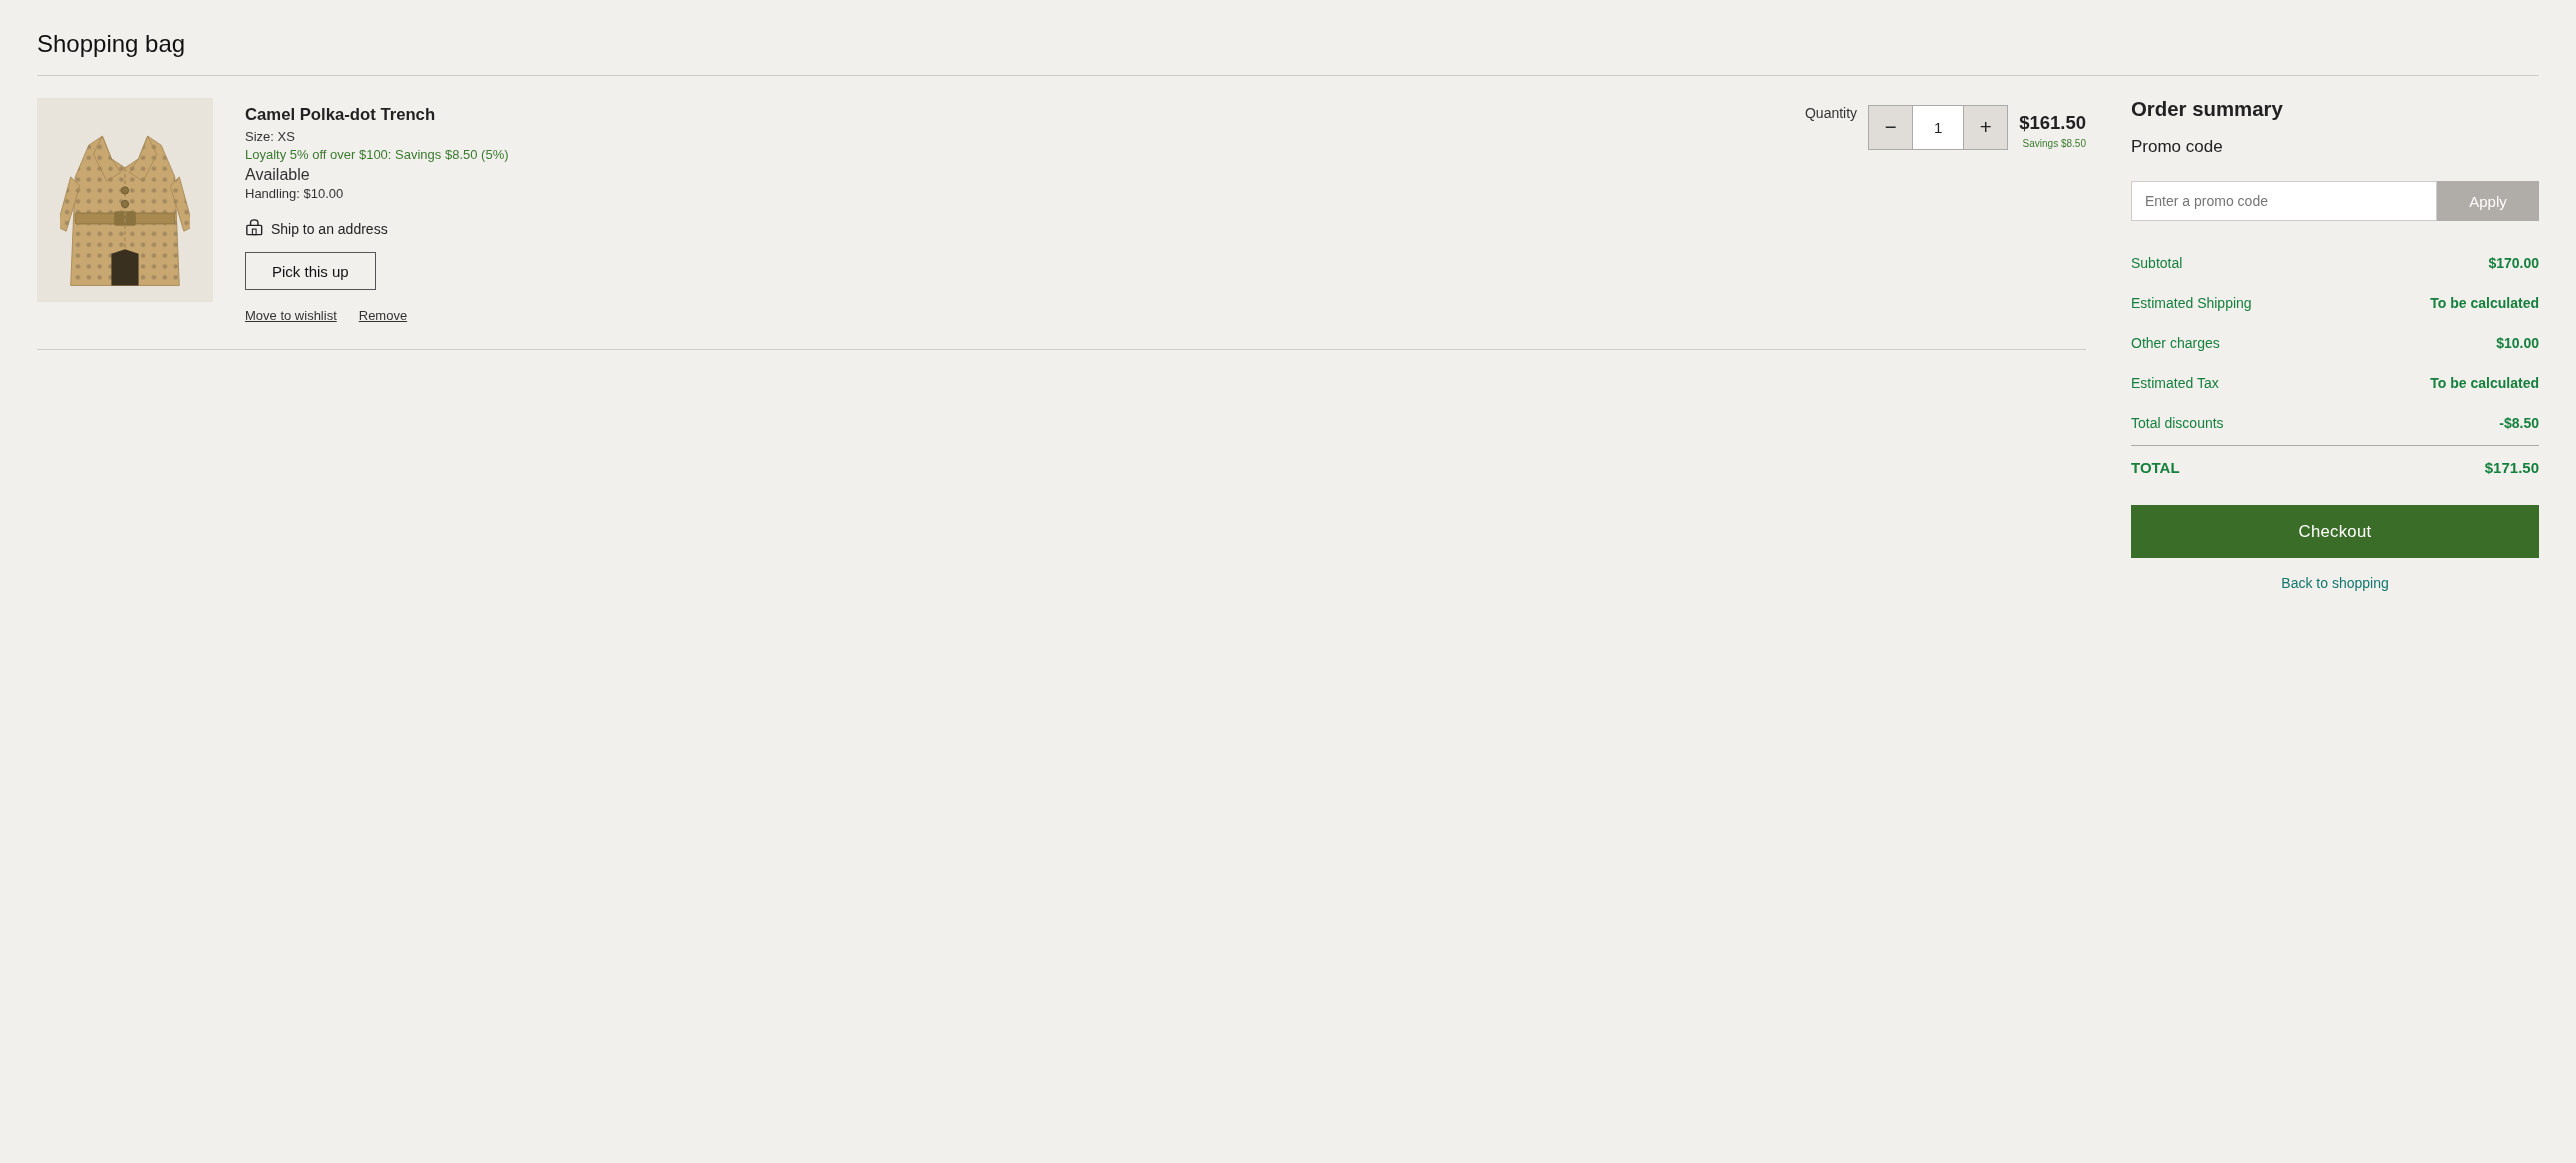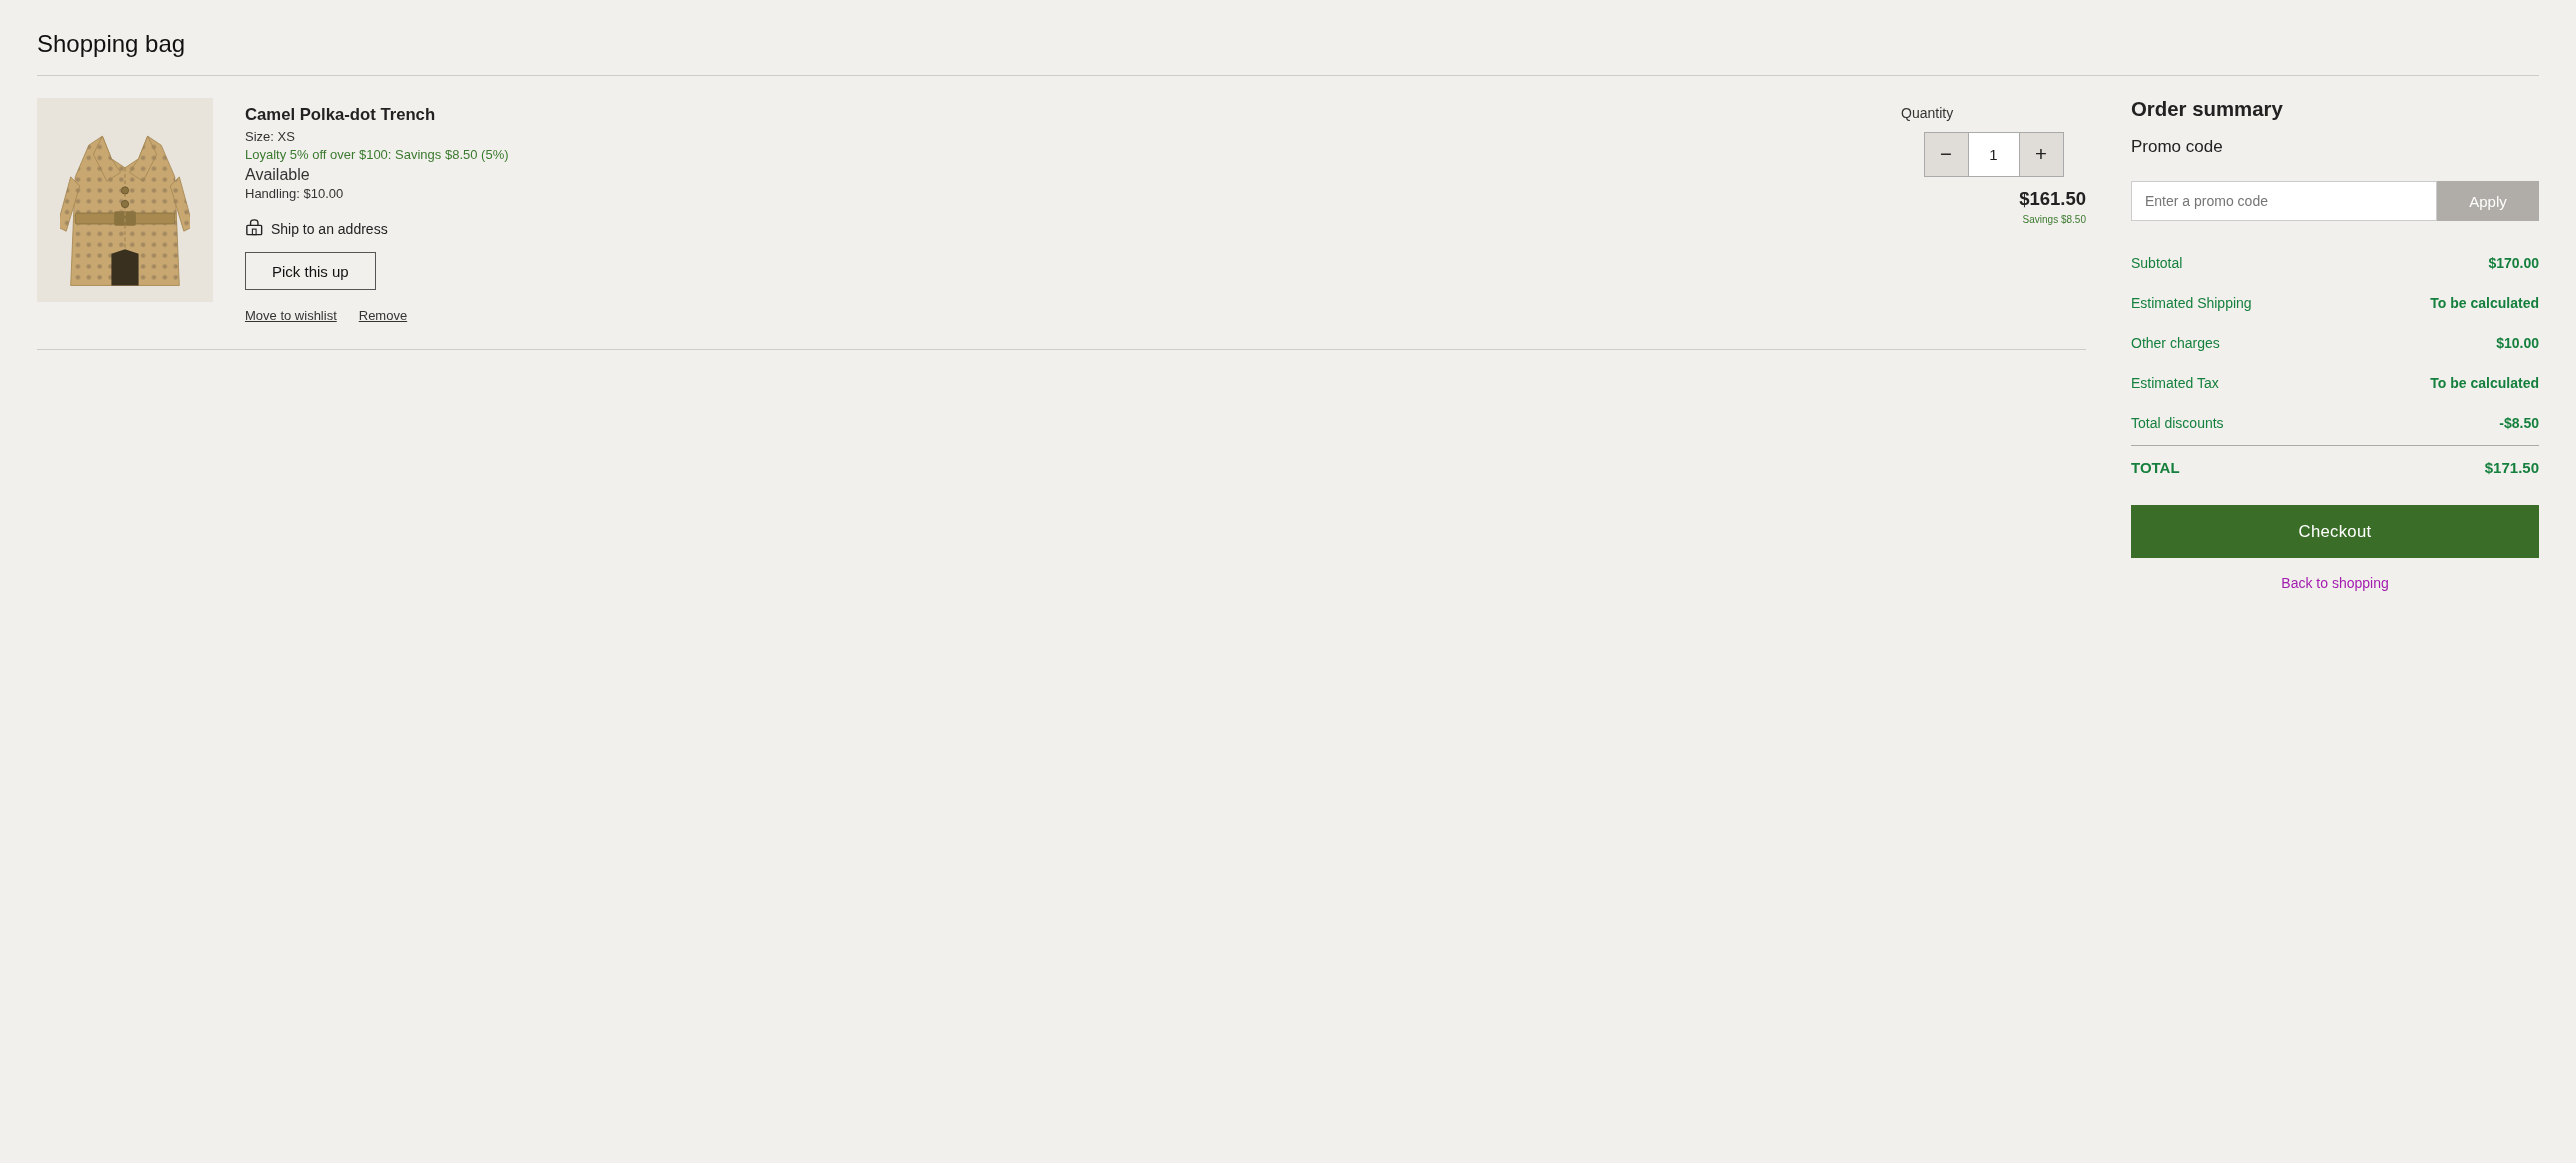--- a/index.html
+++ b/index.html
@@ -115,21 +115,21 @@
       color: #333;
       text-decoration: underline;
       cursor: pointer;
       background: none;
       border: none;
       font-size: 13px;
       padding: 0;
     }
     .quantity-price-section {
       display: flex;
-      flex-direction: column;
+      flex-direction: row;
       align-items: center;
       gap: 11px;
       padding-top: 7.4px;
       min-width: 185px;
     }
     .quantity-label {
       font-size: 14px;
       color: #333;
       align-self: flex-start;
     }
@@ -251,21 +251,21 @@
       font-size: 16.7px;
       font-weight: 500;
       cursor: pointer;
       margin-top: 16.7px;
       margin-bottom: 16.7px;
       letter-spacing: 0.3px;
     }
     .back-to-shopping {
       text-align: center;
       font-size: 14px;
-      color: #a21caf;
+      color: #0f766e;
       cursor: pointer;
       text-decoration: none;
       display: block;
     }
   </style>
 </head>
 <body>
 
 <h1 class="page-title">Shopping bag</h1>
 <hr class="divider">

